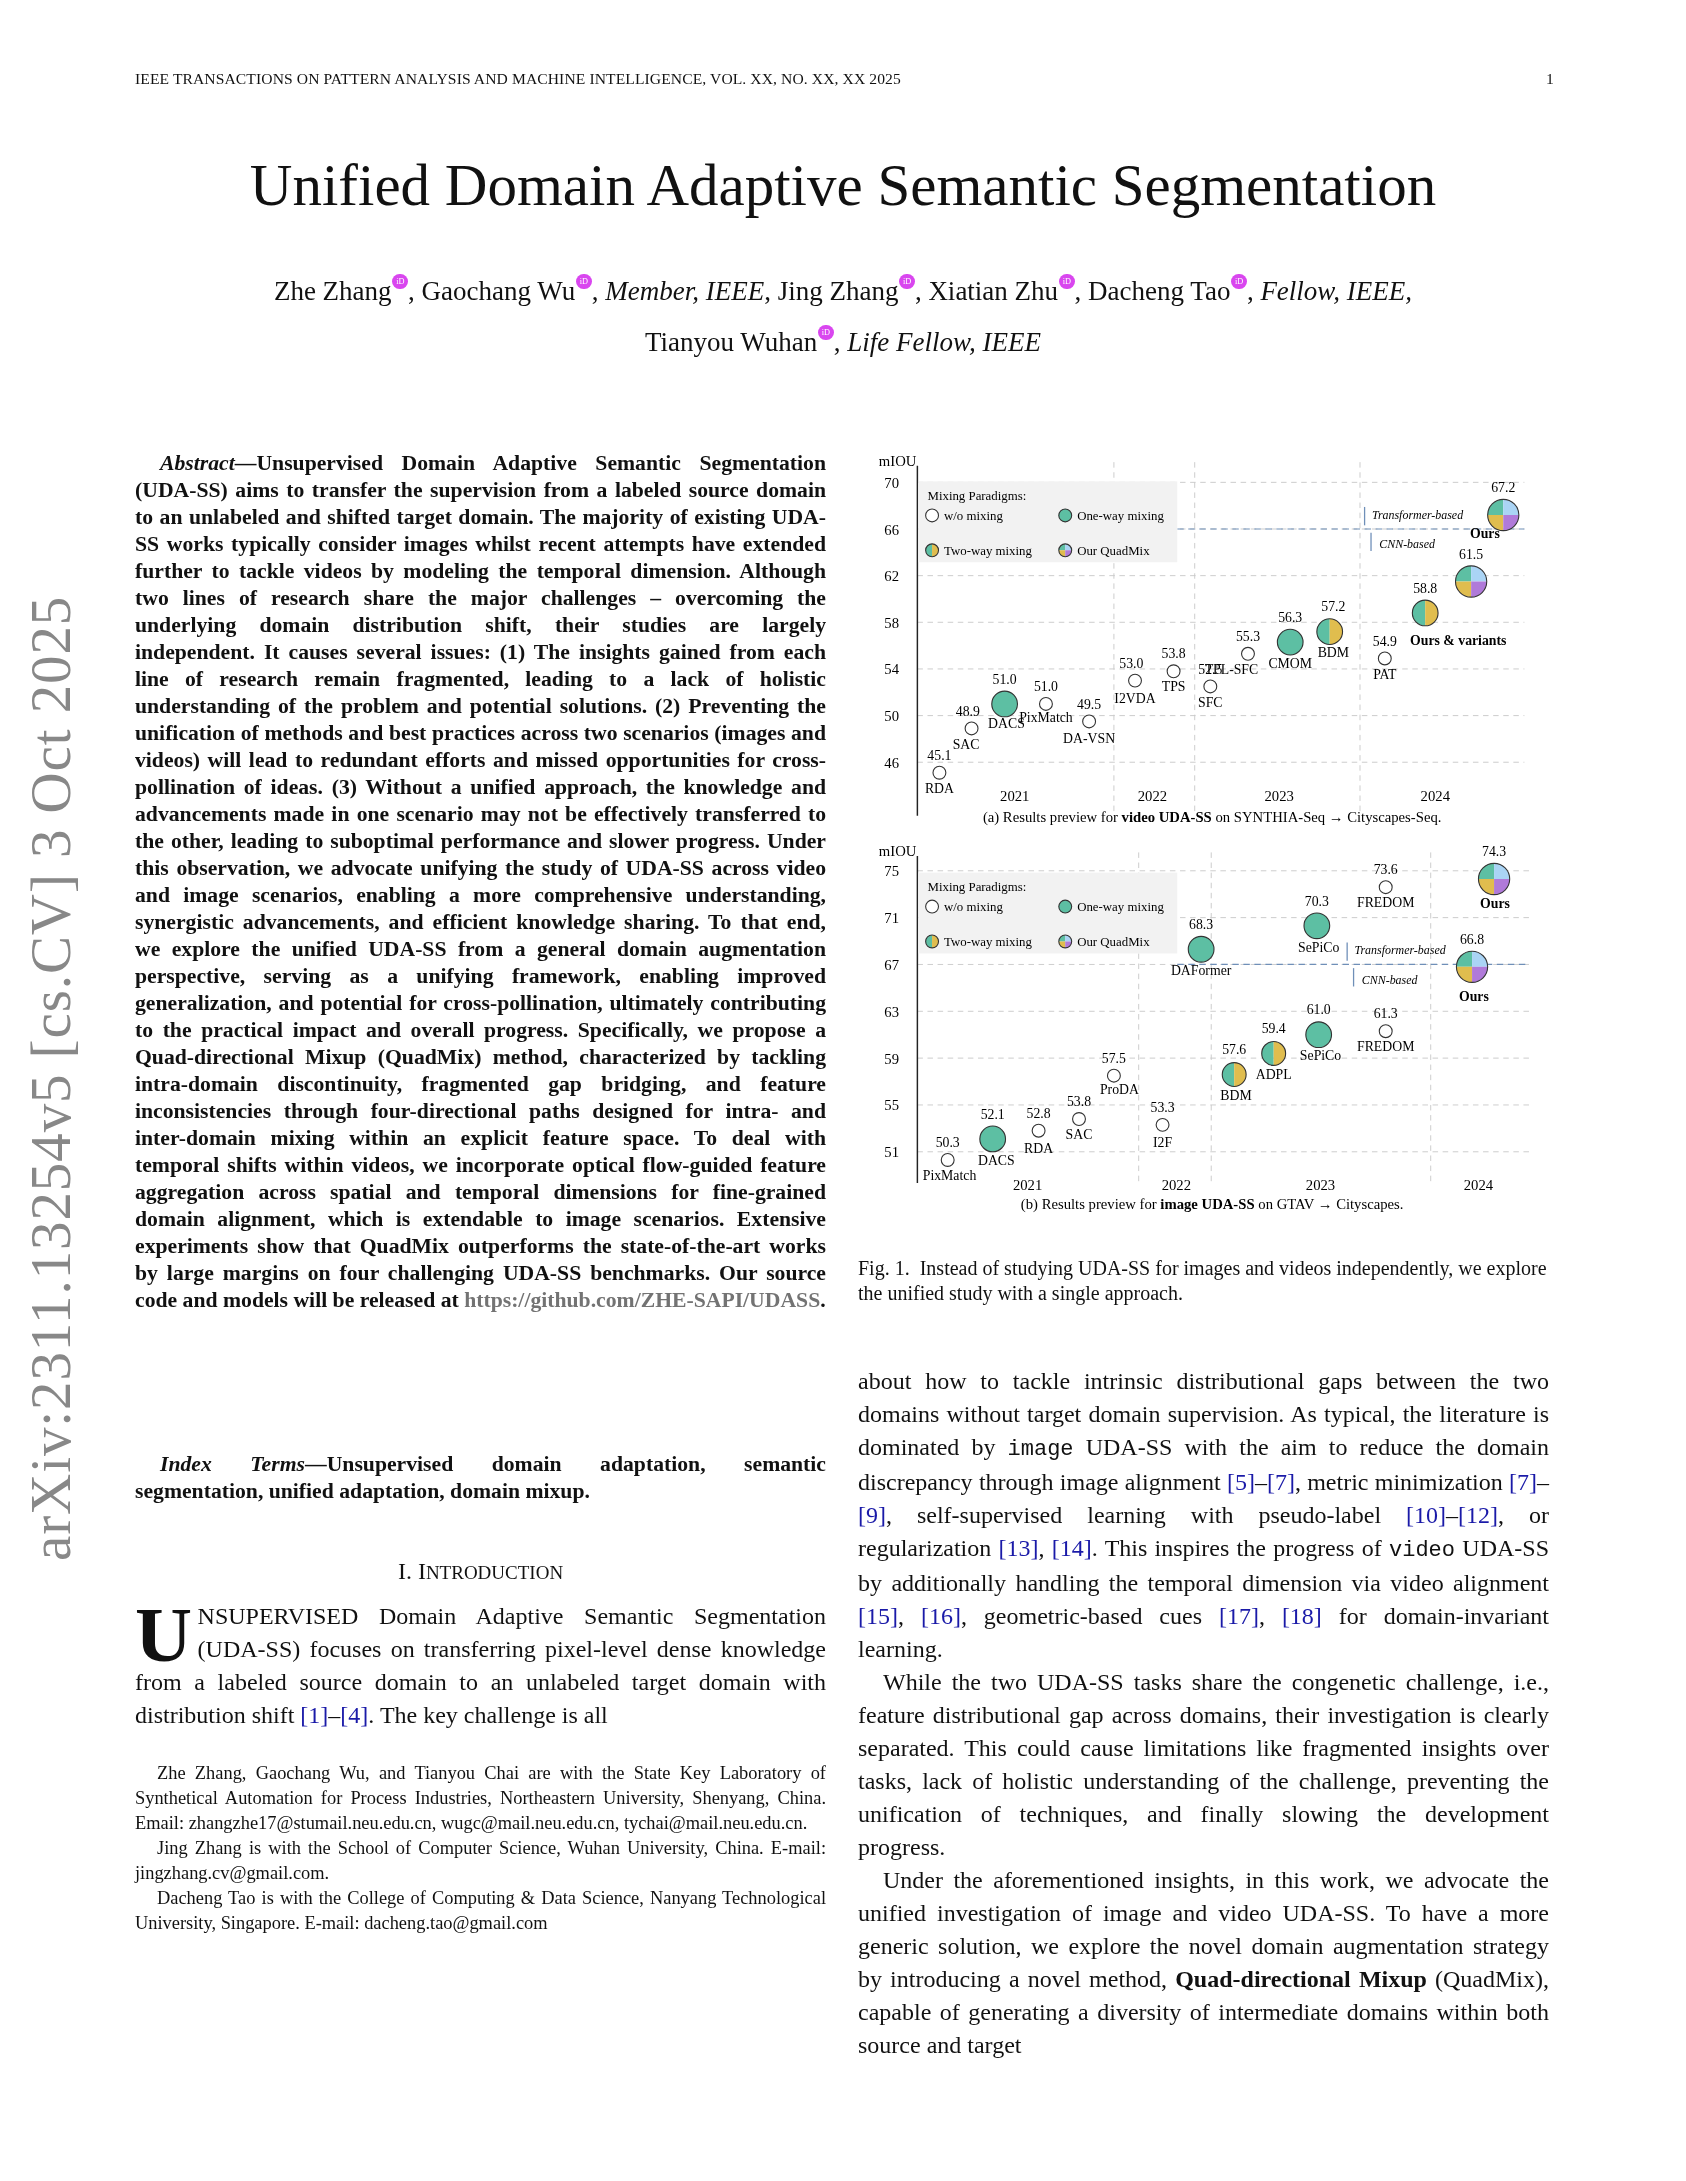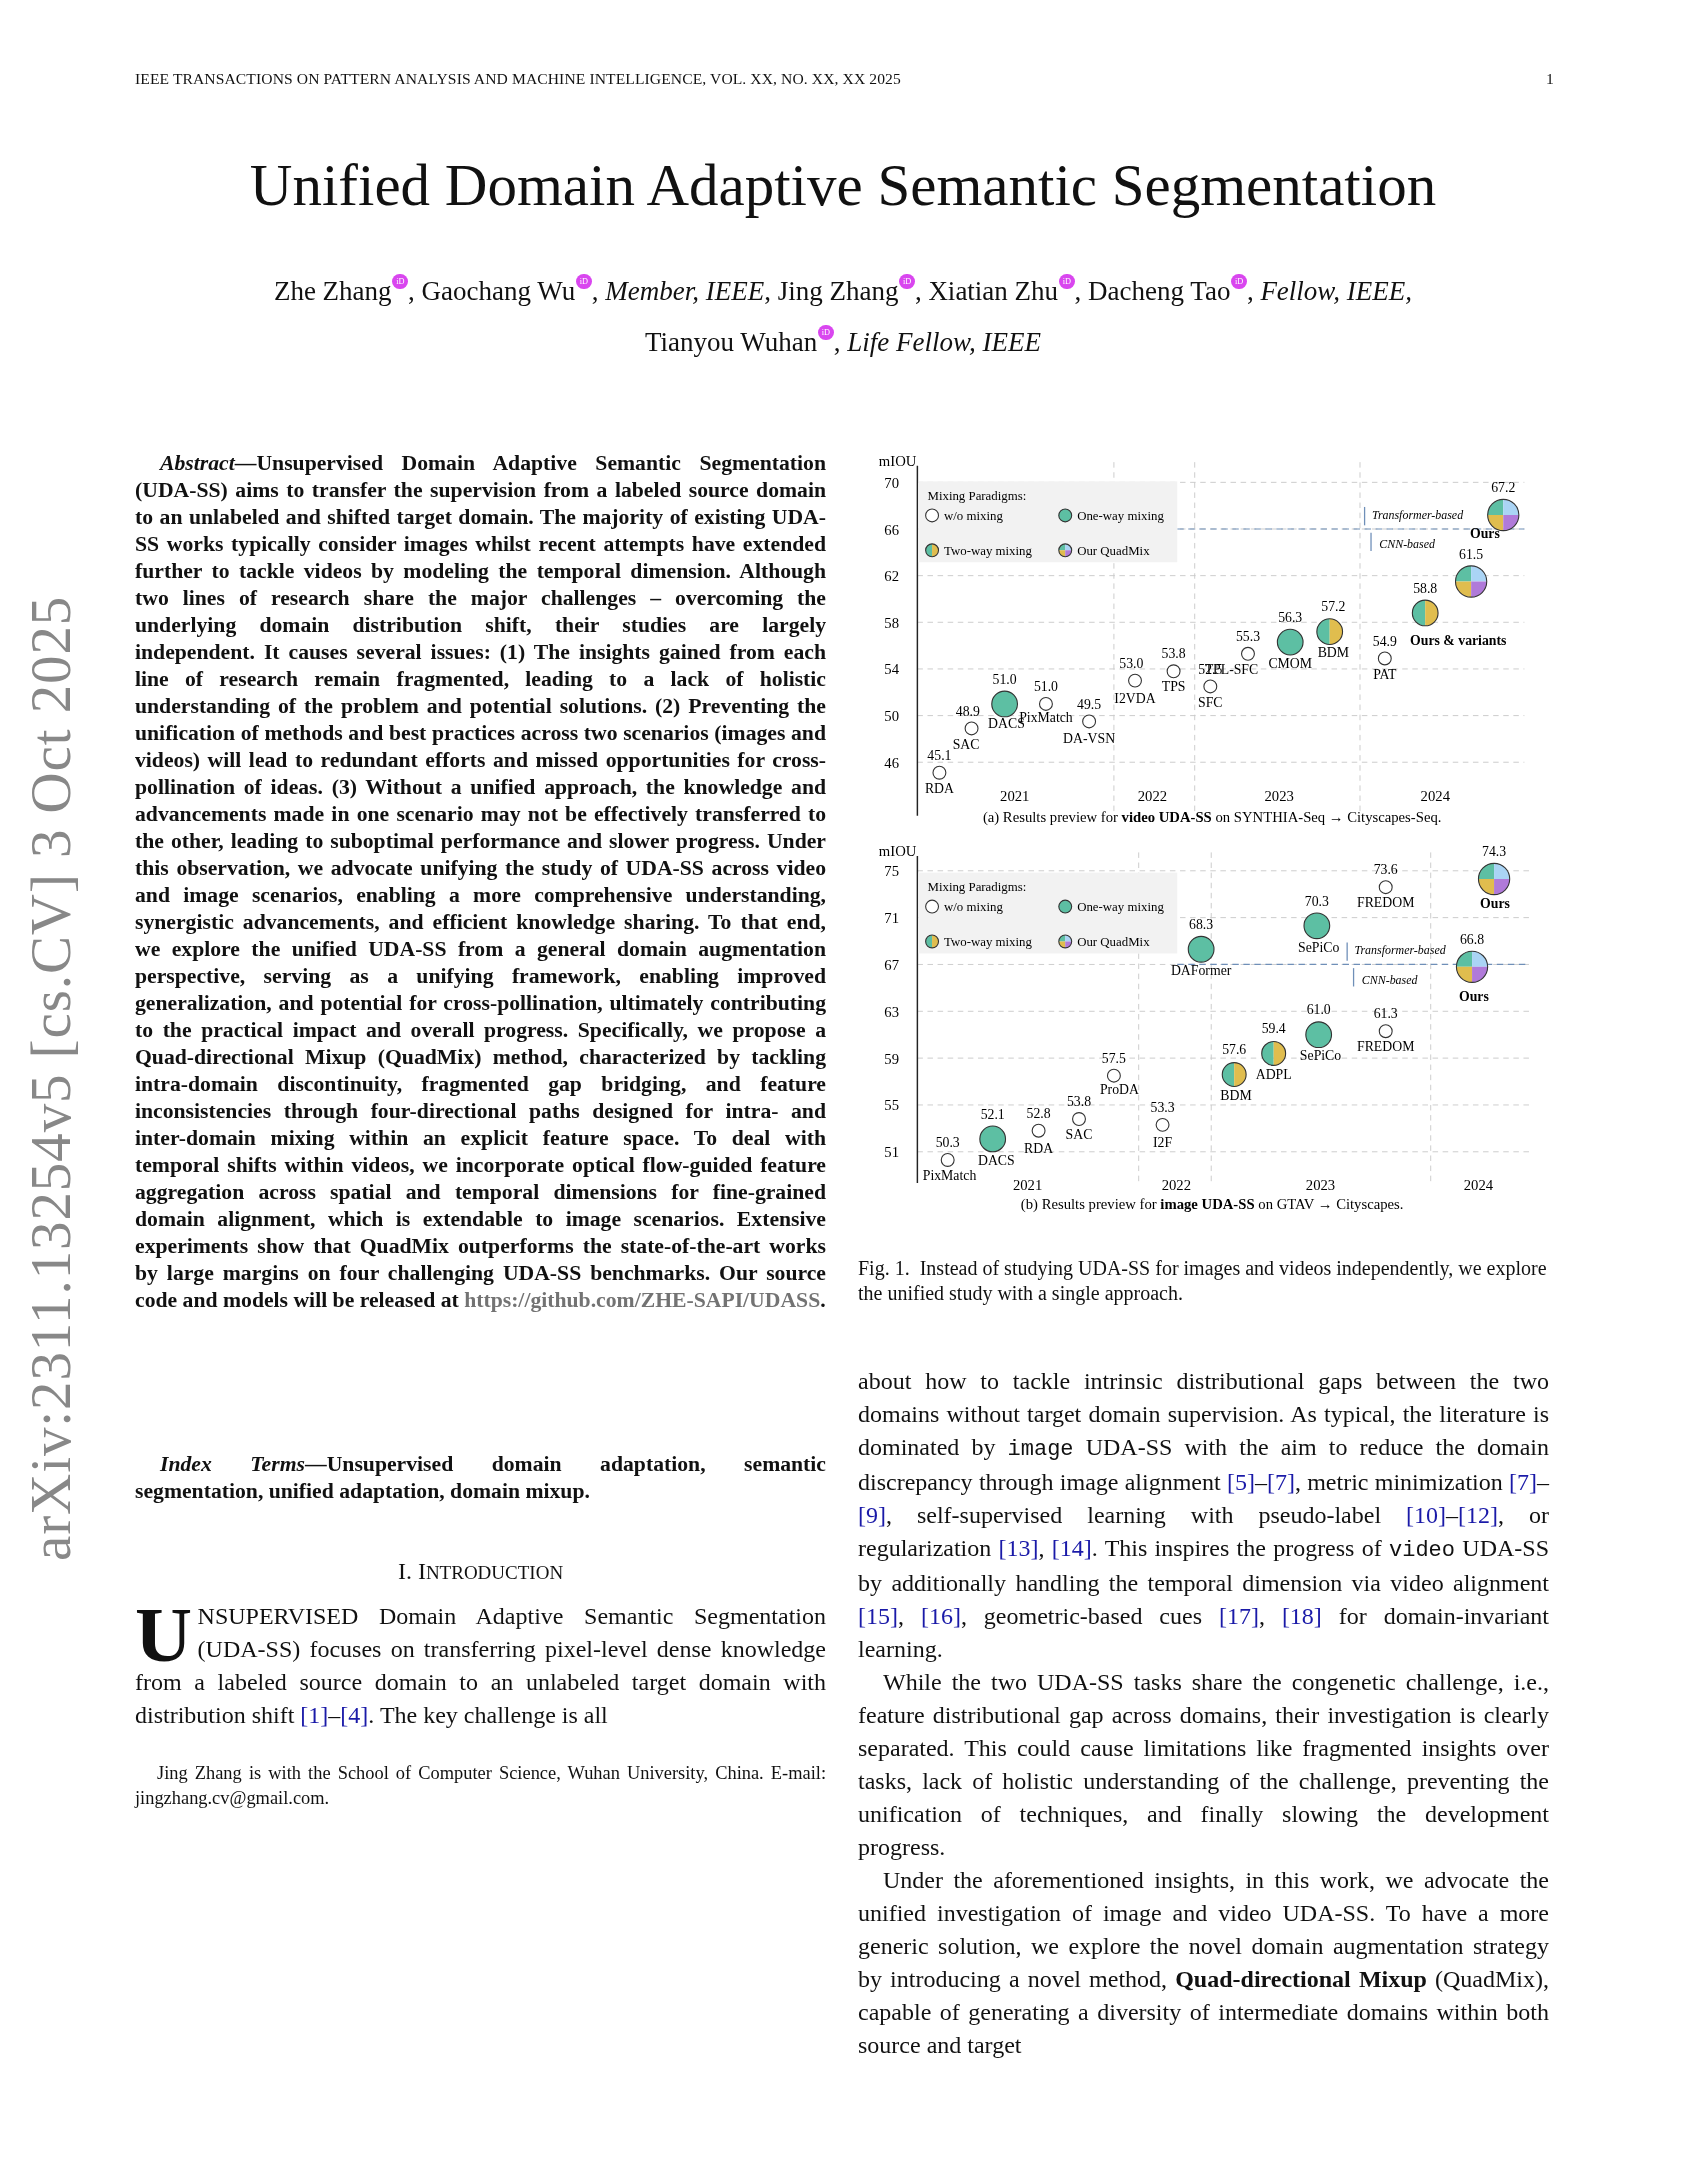--- a/index.html
+++ b/index.html
@@ -60,21 +60,23 @@
 
 <div class="abs col-left section-head">
   <span>I.</span>&nbsp;<span>I</span><span class="sc">NTRODUCTION</span>
 </div>
 
 <div class="abs col-left intro">
   <span class="dropcap">U</span><span>NSUPERVISED</span><span> Domain Adaptive Semantic Segmentation (UDA-SS) focuses on transferring pixel-level dense knowledge from a labeled source domain to an unlabeled target domain with distribution shift </span><span class="cite">[1]</span><span>–</span><span class="cite">[4]</span><span>. The key challenge is all</span>
 </div>
 
 <div class="abs col-left footnotes">
+  <p>Zhe Zhang, Gaochang Wu, and Tianyou Chai are with the State Key Laboratory of Synthetical Automation for Process Industries, Northeastern University, Shenyang, China. Email: zhangzhe17@stumail.neu.edu.cn, wugc@mail.neu.edu.cn, tychai@mail.neu.edu.cn.</p>
   <p>Jing Zhang is with the School of Computer Science, Wuhan University, China. E-mail: jingzhang.cv@gmail.com.</p>
+  <p>Dacheng Tao is with the College of Computing &amp; Data Science, Nanyang Technological University, Singapore. E-mail: dacheng.tao@gmail.com</p>
 </div>
 
 <svg class="abs" style="left:0;top:0;" width="1686" height="1231" id="fig-svg" viewBox="0 0 1836 1340">
   <defs>
     <clipPath id="cp">
         <rect x="0" y="0" width="1836" height="1340"></rect>
       </clipPath>
   </defs>
   <g id="chart-a">
       <line x1="999" y1="829.8" x2="1660" y2="829.8" stroke="#c8c8c8" stroke-width="1" stroke-dasharray="6,5"></line>

